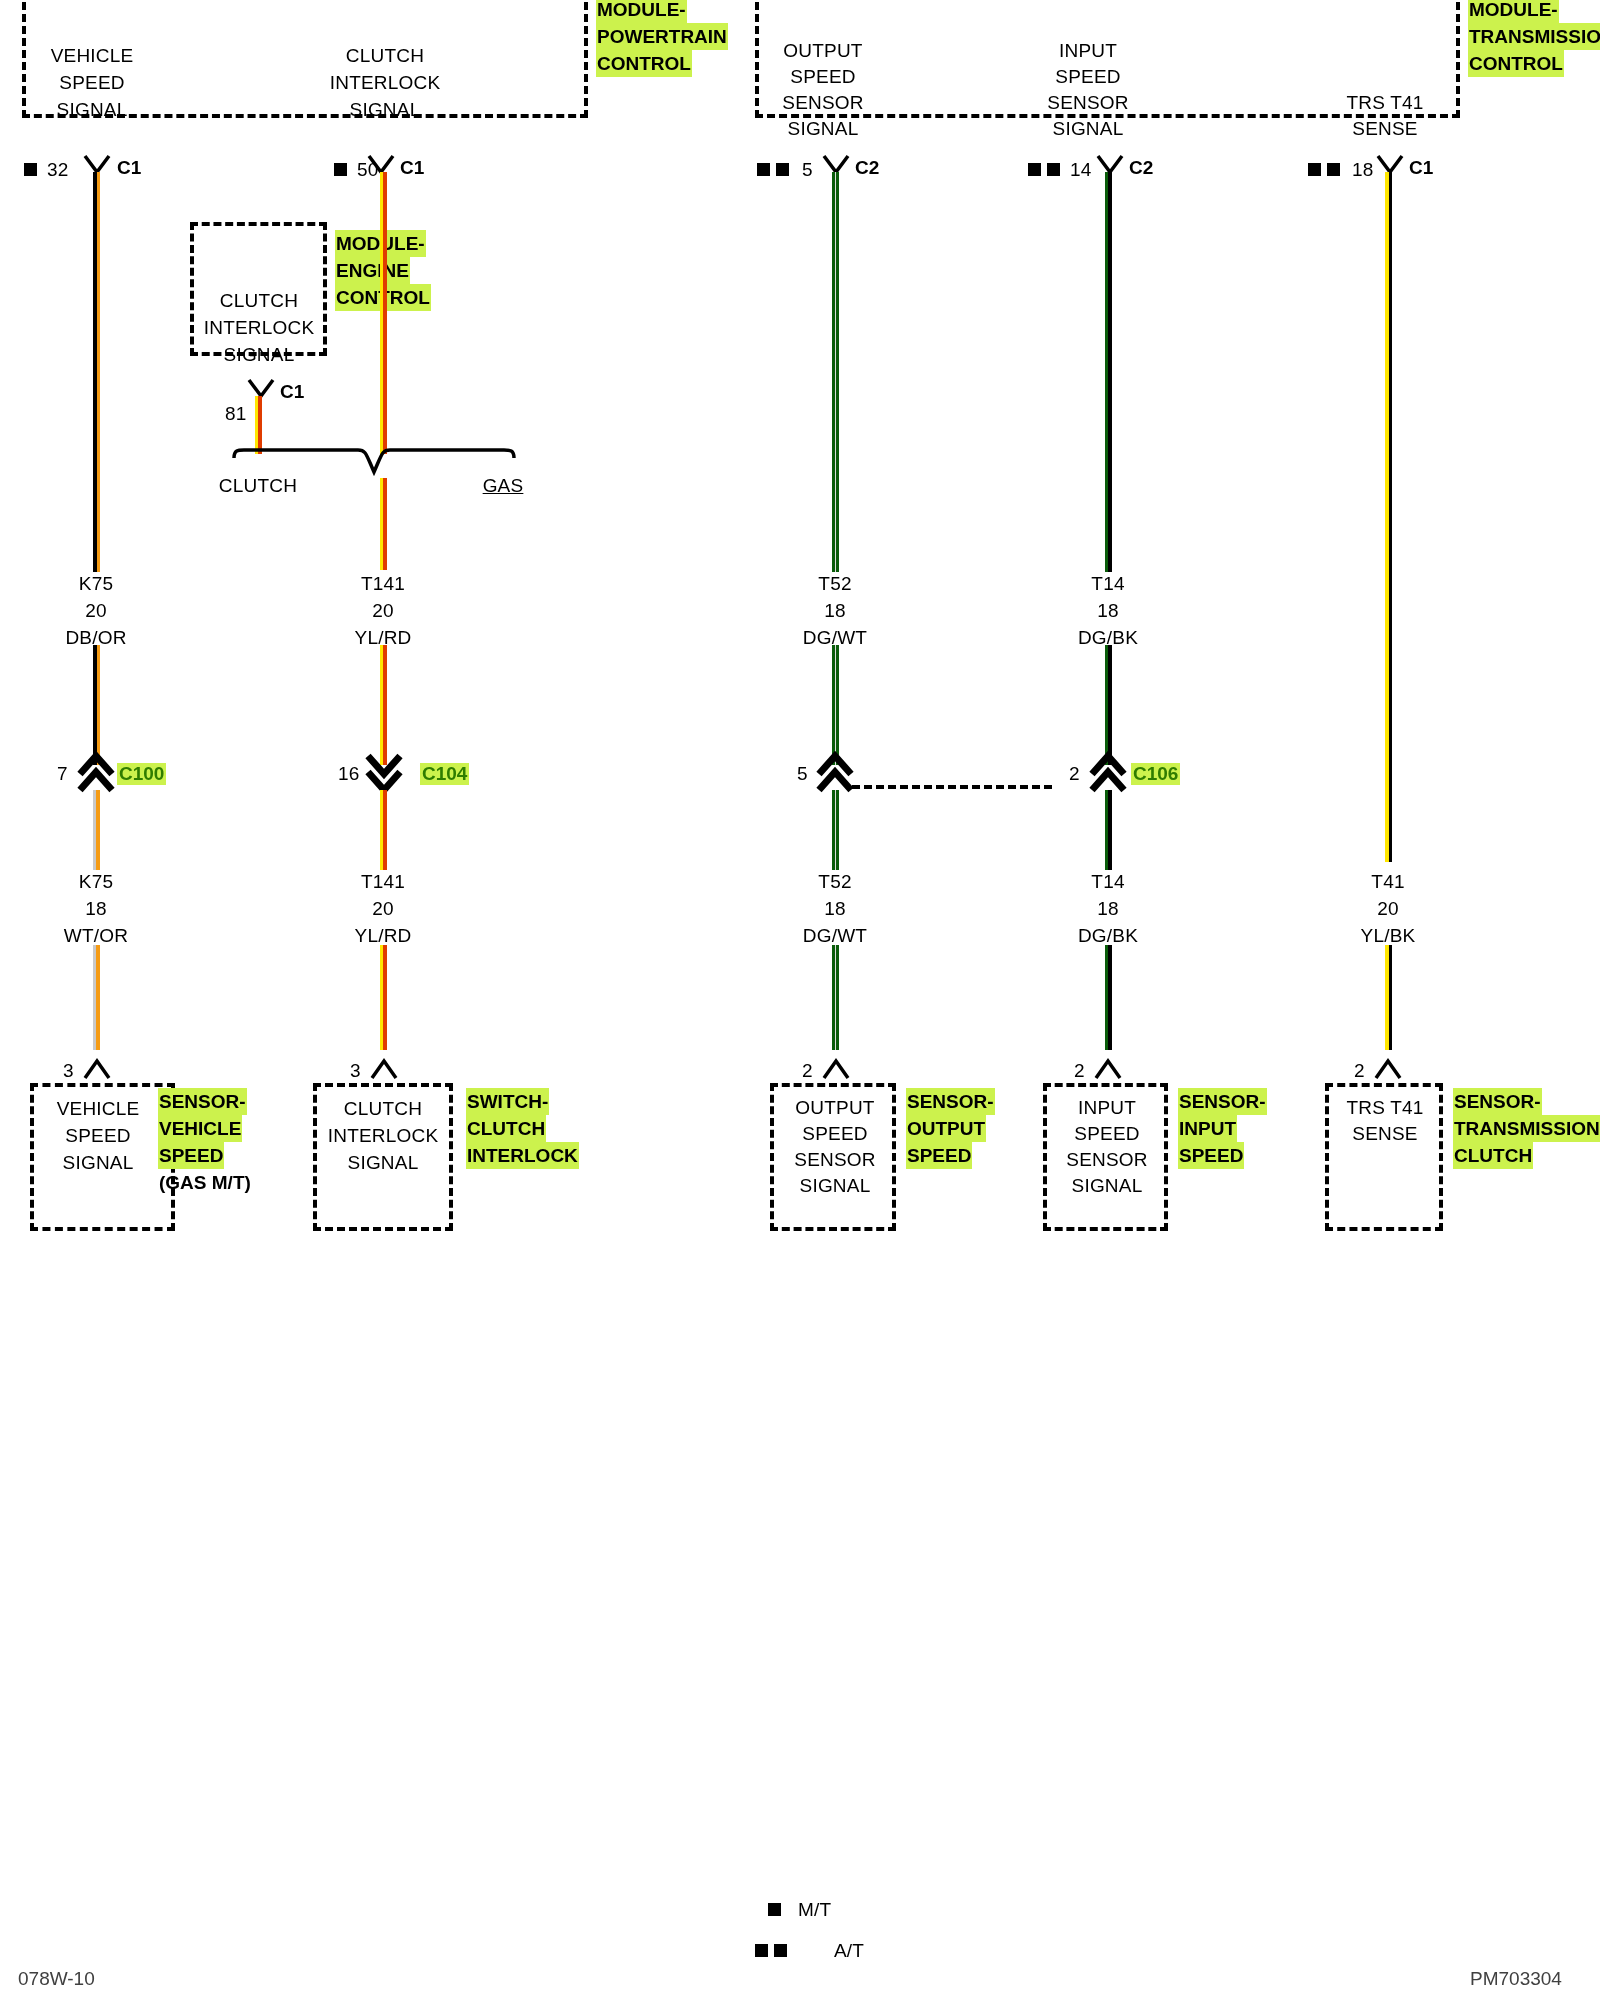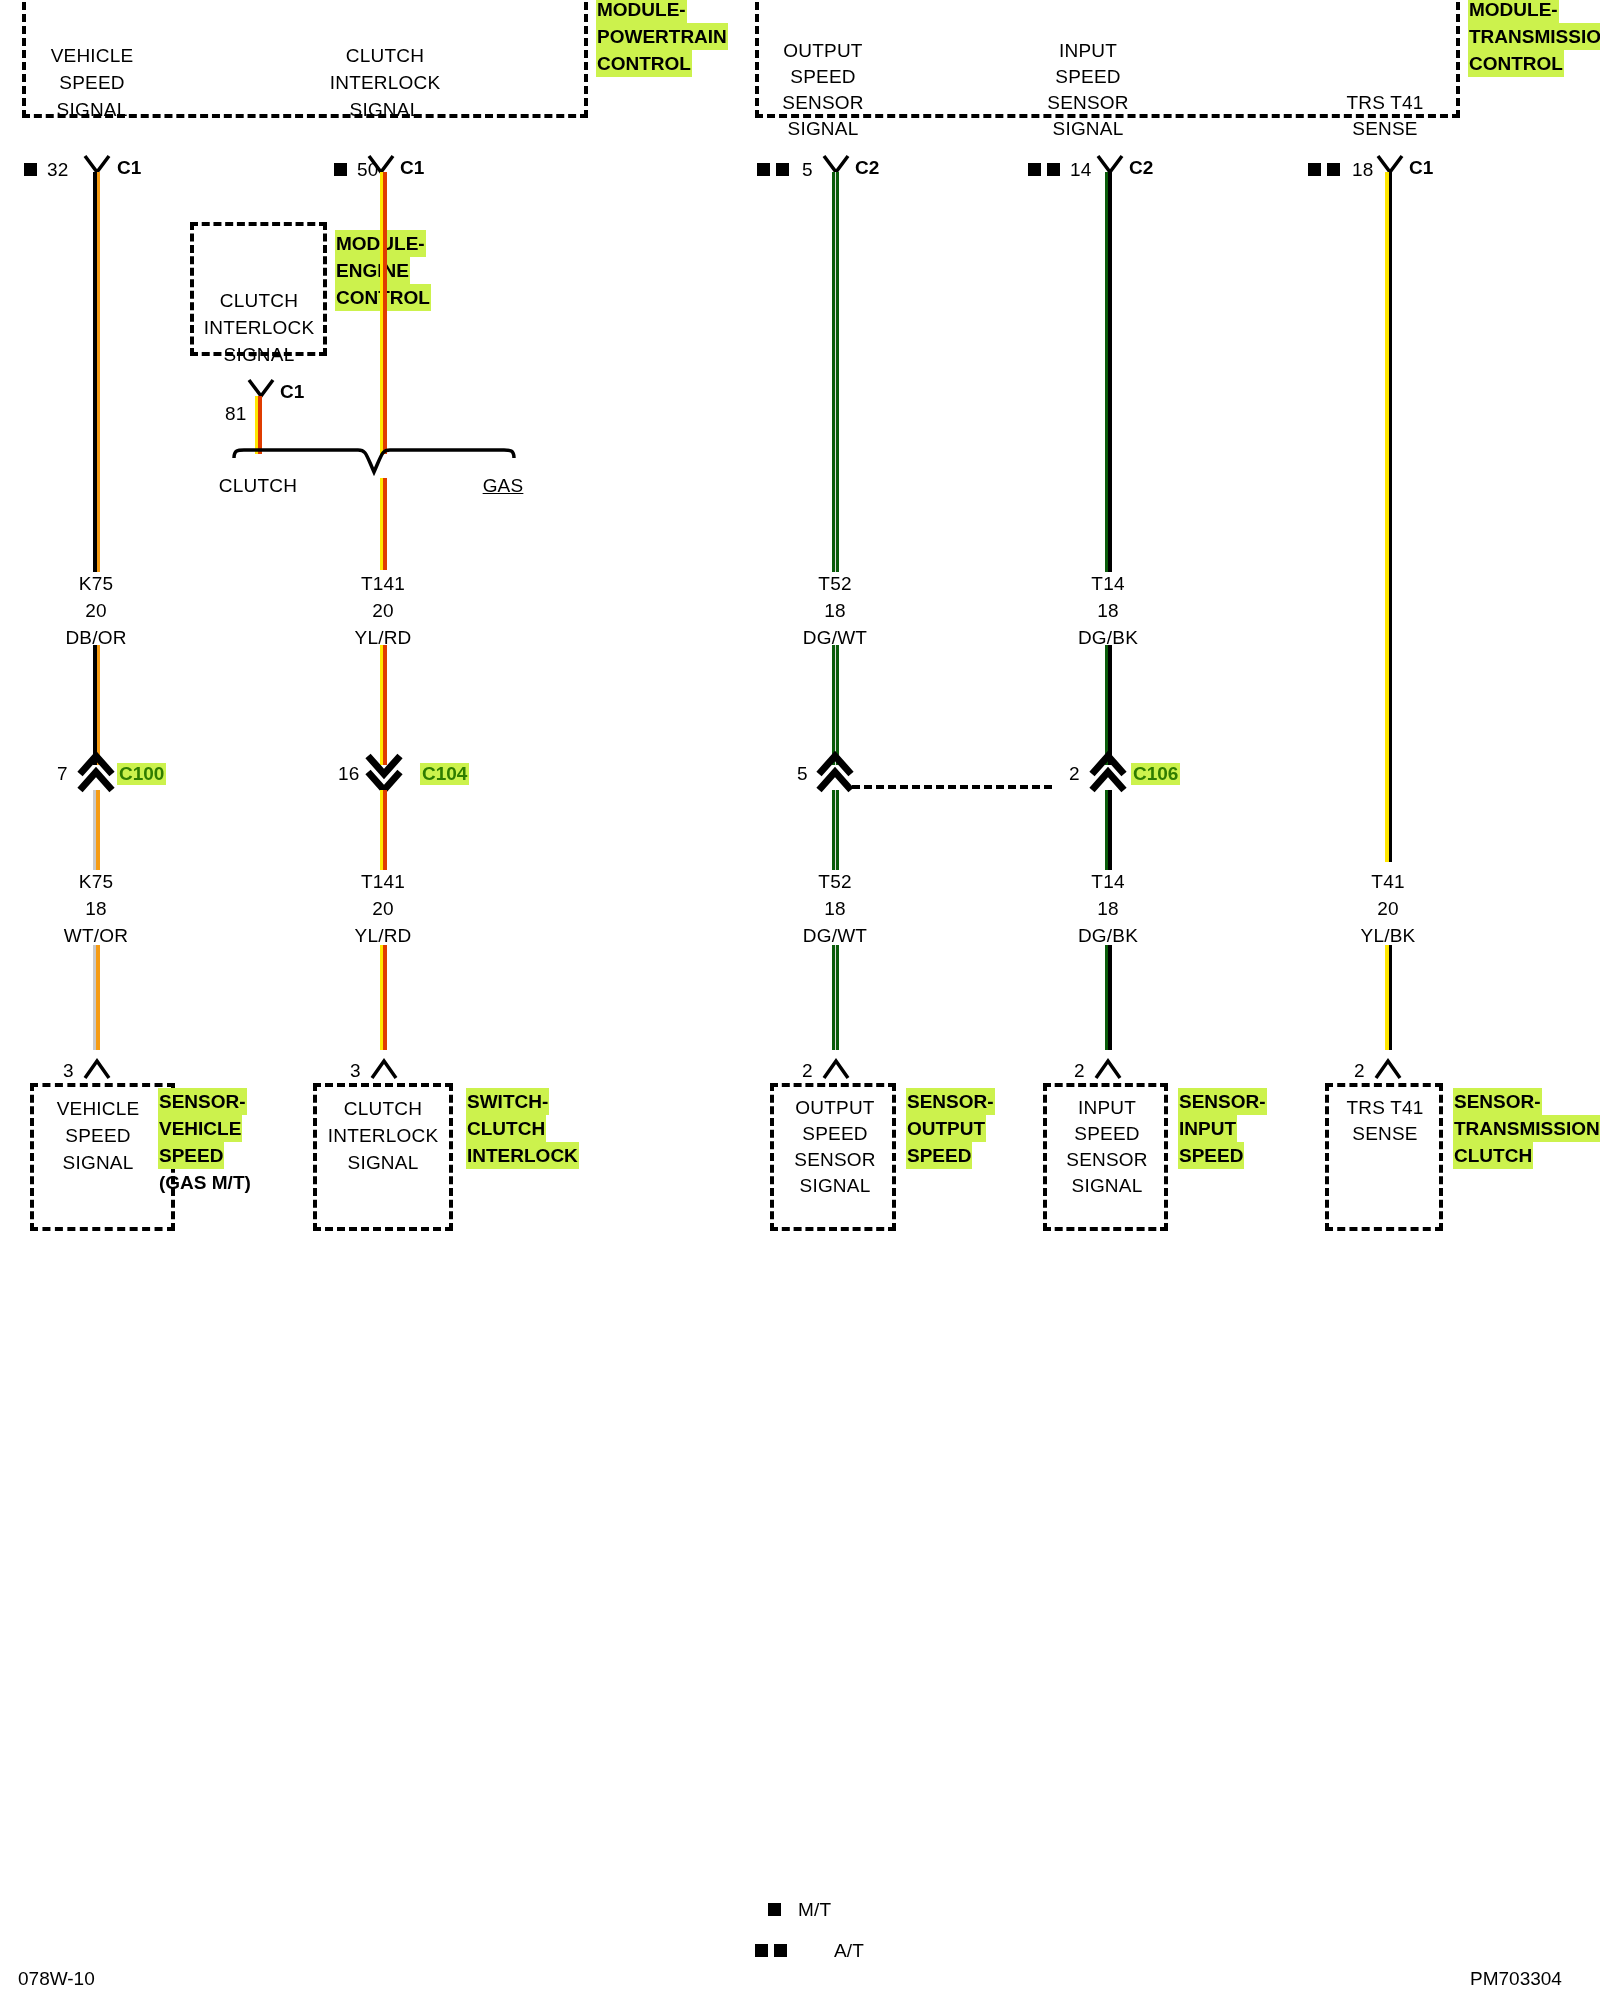--- a/index.html
+++ b/index.html
@@ -92,21 +92,21 @@
 
   .dash-link {
     position: absolute;
     height: 0;
     border-top: 4px dashed #000;
   }
 
   .footer {
     position: absolute;
     font-size: 19px;
-    color: #000000;
+    color: #404040;
     white-space: nowrap;
   }
 
   svg.glyph { position: absolute; overflow: visible; }
 </style>
 </head>
 <body>
 
 <div id="sheet">
 

